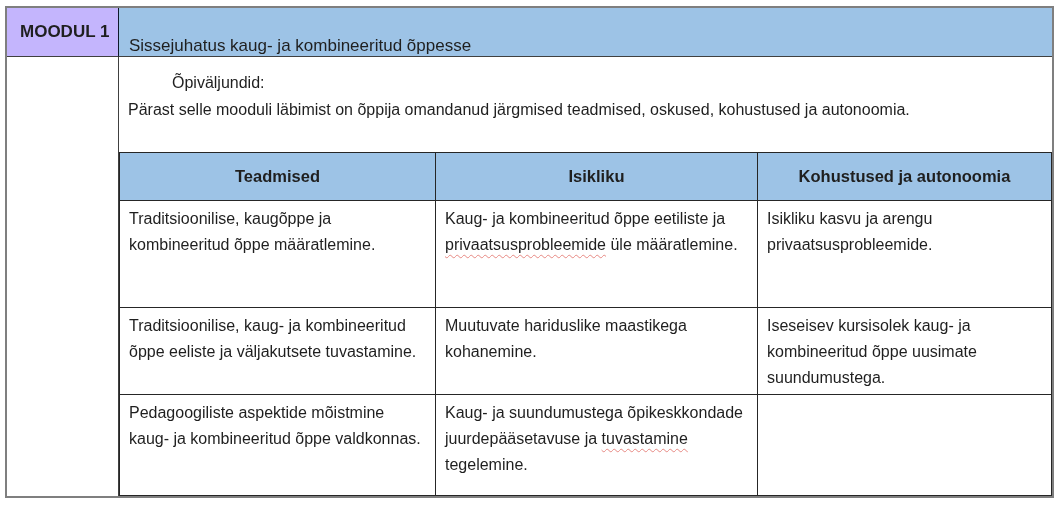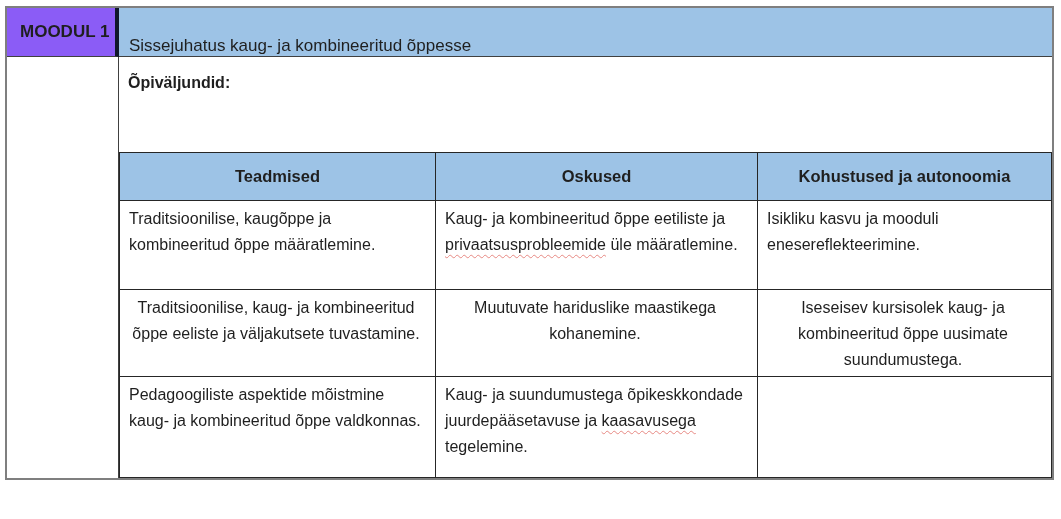--- a/index.html
+++ b/index.html
@@ -21,22 +21,22 @@
     border: 2px solid #7f7f7f;
     display: grid;
     grid-template-columns: 112px 1fr;
     grid-template-rows: 49px auto;
     background: #ffffff;
   }
   .cell {
     box-sizing: border-box;
   }
   .module-cell {
-    background: #8b5cf6;
-    border-right: 4px solid #0f172a;
+    background: #c4b5fd;
+    border-right: 1px solid #0f172a;
     border-bottom: 1px solid #404040;
     display: flex;
     align-items: center;
     padding-left: 13px;
     font-weight: bold;
     font-size: 17px;
   }
   .module-title-cell {
     background: #9DC3E6;
     border-bottom: 1px solid #404040;
@@ -54,21 +54,22 @@
     padding: 0;
   }
   .objectives {
     box-sizing: border-box;
     height: 95px;
     padding: 12px 14px 0 9px;
     font-size: 16px;
     line-height: 27px;
   }
   .objectives-heading {
-    font-weight: bold;
+    font-weight: normal;
+    margin-left: 44px;
   }
   table.outcomes {
     border-collapse: collapse;
     table-layout: fixed;
     width: 100%;
   }
   table.outcomes th,
   table.outcomes td {
     border: 1px solid #262626;
     box-sizing: border-box;
@@ -82,22 +83,22 @@
     text-align: center;
     vertical-align: middle;
     font-weight: bold;
     font-size: 16.5px;
   }
   table.outcomes td {
     padding: 5px 12px 0 9px;
     line-height: 26px;
     background: #ffffff;
   }
-  tr.row-1 td { height: 89px; }
-  tr.row-2 td { height: 87px; text-align: center; }
+  tr.row-1 td { height: 107px; }
+  tr.row-2 td { height: 87px; }
   tr.row-3 td { height: 101px; }
   .misspelled {
     text-decoration-line: underline;
     text-decoration-style: wavy;
     text-decoration-color: #E78983;
     text-decoration-thickness: 1px;
     text-underline-offset: 4px;
     text-align: right;
   }
 </style>
@@ -113,48 +114,49 @@
   <div class="cell module-title-cell">
     <span>Sissejuhatus kaug- ja kombineeritud õppesse</span>
   </div>
 
   <div class="cell left-empty-cell"></div>
 
   <div class="cell content-cell">
 
     <div class="objectives">
       <div class="objectives-heading">Õpiväljundid:</div>
+      <div class="objectives-description">Pärast selle mooduli läbimist on õppija omandanud järgmised teadmised, oskused, kohustused ja autonoomia.</div>
     </div>
 
     <table class="outcomes">
       <colgroup>
         <col style="width:316px">
         <col style="width:322px">
         <col>
       </colgroup>
       <thead>
         <tr>
           <th>Teadmised</th>
-          <th>Oskused</th>
+          <th>Isikliku</th>
           <th>Kohustused ja autonoomia</th>
         </tr>
       </thead>
       <tbody>
         <tr class="row-1">
           <td><span>Traditsioonilise, kaugõppe ja kombineeritud õppe määratlemine.</span></td>
           <td><span>Kaug- ja kombineeritud õppe eetiliste ja </span><span class="misspelled">privaatsusprobleemide</span><span> üle määratlemine.</span></td>
-          <td><span>Isikliku kasvu ja mooduli enesereflekteerimine.</span></td>
+          <td><span>Isikliku kasvu ja arengu privaatsusprobleemide.</span></td>
         </tr>
         <tr class="row-2">
           <td><span>Traditsioonilise, kaug- ja kombineeritud õppe eeliste ja väljakutsete tuvastamine.</span></td>
           <td><span>Muutuvate hariduslike maastikega kohanemine.</span></td>
           <td><span>Iseseisev kursisolek kaug- ja kombineeritud õppe uusimate suundumustega.</span></td>
         </tr>
         <tr class="row-3">
           <td><span>Pedagoogiliste aspektide mõistmine kaug- ja kombineeritud õppe valdkonnas.</span></td>
-          <td><span>Kaug- ja suundumustega õpikeskkondade juurdepääsetavuse ja </span><span class="misspelled">kaasavusega</span><span> tegelemine.</span></td>
+          <td><span>Kaug- ja suundumustega õpikeskkondade juurdepääsetavuse ja </span><span class="misspelled">tuvastamine</span><span> tegelemine.</span></td>
           <td><span></span></td>
         </tr>
       </tbody>
     </table>
 
   </div>
 </div>
 
 </body></html>

